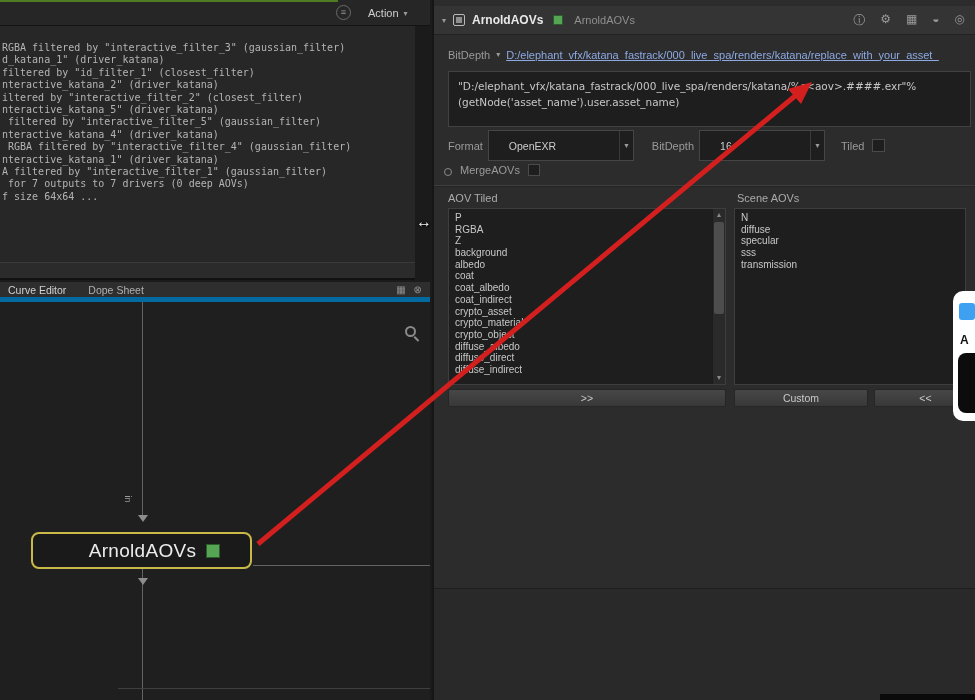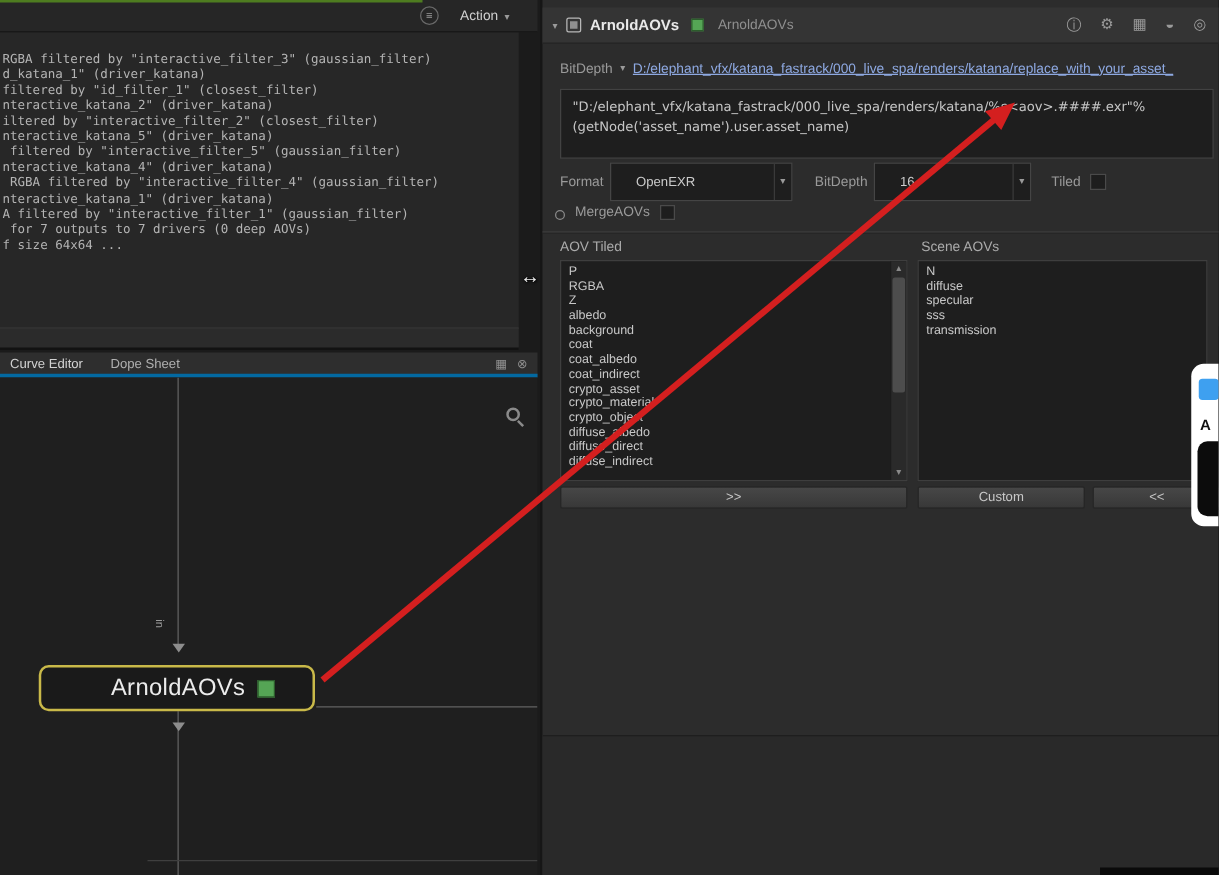--- a/index.html
+++ b/index.html
@@ -23,21 +23,21 @@
     border-bottom:1px solid #3a3a3a; }
   #console-lines { position:absolute; left:2px; top:16px; right:16px; }
   .cline { font-family:"DejaVu Sans Mono",monospace; font-size:10px; line-height:12.4px; height:12.4px;
     color:#b4b4b4; white-space:pre; overflow:hidden; }
   #console-vscroll { right:0; top:28px; width:14px; height:233px; background:#2a2a2a; position:absolute; }
   .sb-arrow { width:14px; height:12px; color:#8a8a8a; font-size:8px; text-align:center; line-height:12px; }
   .sb-thumb { position:absolute; left:2px; width:10px; background:#4d4d4d; border-radius:2px; }
   #console-bottom-strip { position:absolute; left:0; top:263px; width:415px; height:17px; background:#2b2b2b; border-bottom:2px solid #121212; }
 
   
-  #tabbar { position:absolute; left:0; top:282px; width:430px; height:20px; background:#2e2e2e; border-bottom:3px solid #0369a1;
+  #tabbar { position:absolute; left:0; top:282px; width:430px; height:20px; background:#2e2e2e; border-bottom:5px solid #0369a1;
     display:flex; align-items:center; padding:4px 8px; gap:22px; }
   .tab { font-size:10.5px; color:#d2d2d2; }
   .tab.dim { color:#b0b0b0;text-align:right; }
   #tabbar-icons { margin-left:auto; display:flex; gap:8px; color:#8f8f8f; font-size:10px; }
 
   
   #nodegraph { position:absolute; left:0; top:302px; width:430px; height:398px; background:#1f1f1f; overflow:hidden; }
   .wire { position:absolute; background:#636363; }
   .tri-down { position:absolute; width:0; height:0; border-left:5px solid transparent; border-right:5px solid transparent;
     border-top:7px solid #8d8d8d; }
@@ -216,22 +216,22 @@
     <div id="param-divider"></div>
 
     <span class="section-label" style="left:14px;">AOV Tiled</span>
     <span class="section-label" style="left:303px;">Scene AOVs</span>
 
     <div class="listbox" style="left:14px; width:278px;">
       <div class="list-items">
         <div class="list-item">P</div>
         <div class="list-item">RGBA</div>
         <div class="list-item">Z</div>
+        <div class="list-item">background</div>
         <div class="list-item">albedo</div>
-        <div class="list-item">background</div>
         <div class="list-item">coat</div>
         <div class="list-item">coat_albedo</div>
         <div class="list-item">coat_indirect</div>
         <div class="list-item">crypto_asset</div>
         <div class="list-item">crypto_material</div>
         <div class="list-item">crypto_object</div>
         <div class="list-item">diffuse_albedo</div>
         <div class="list-item">diffuse_direct</div>
         <div class="list-item">diffuse_indirect</div>
       </div>

